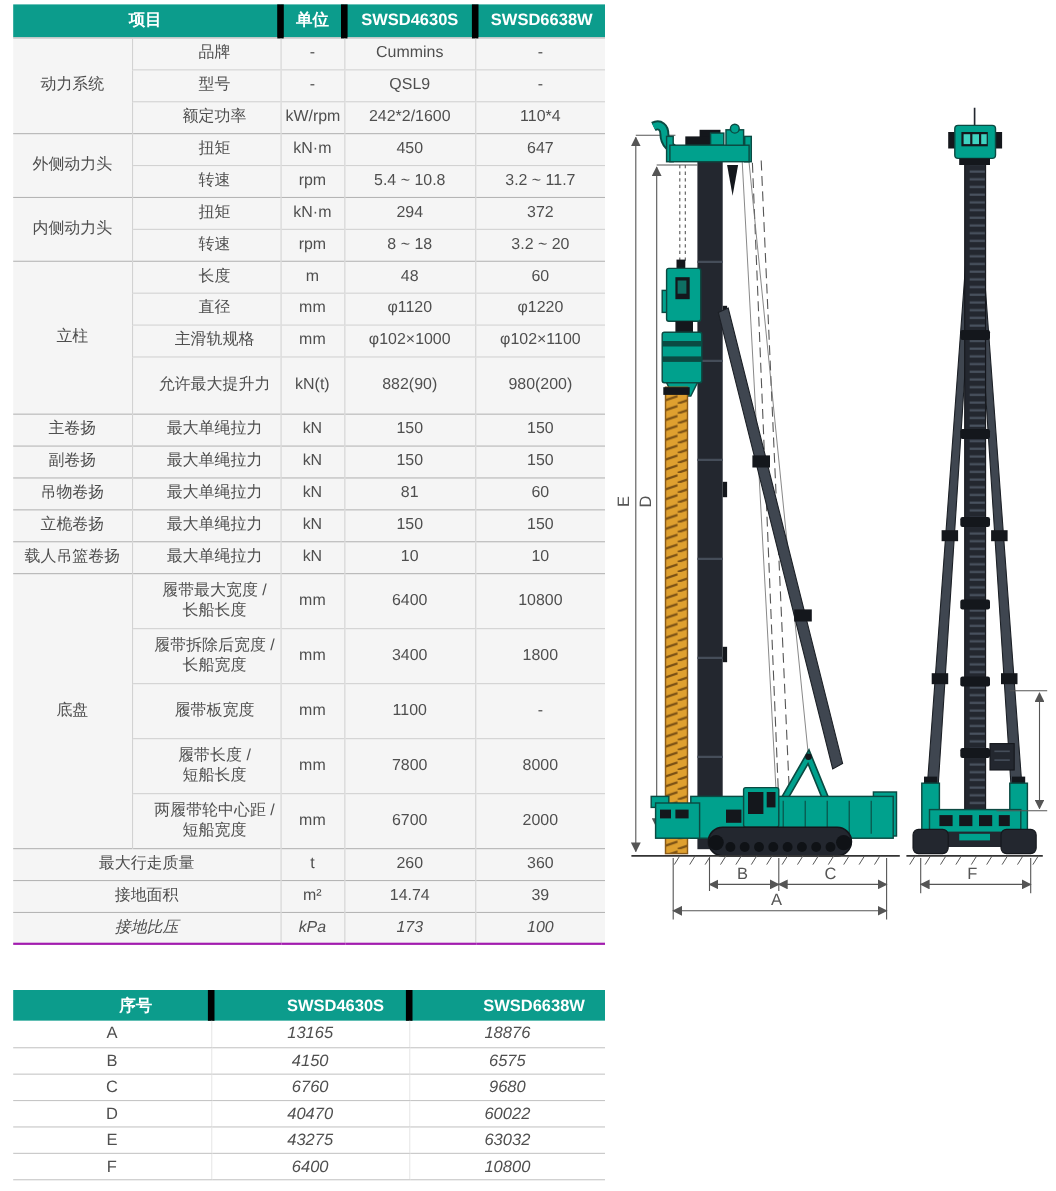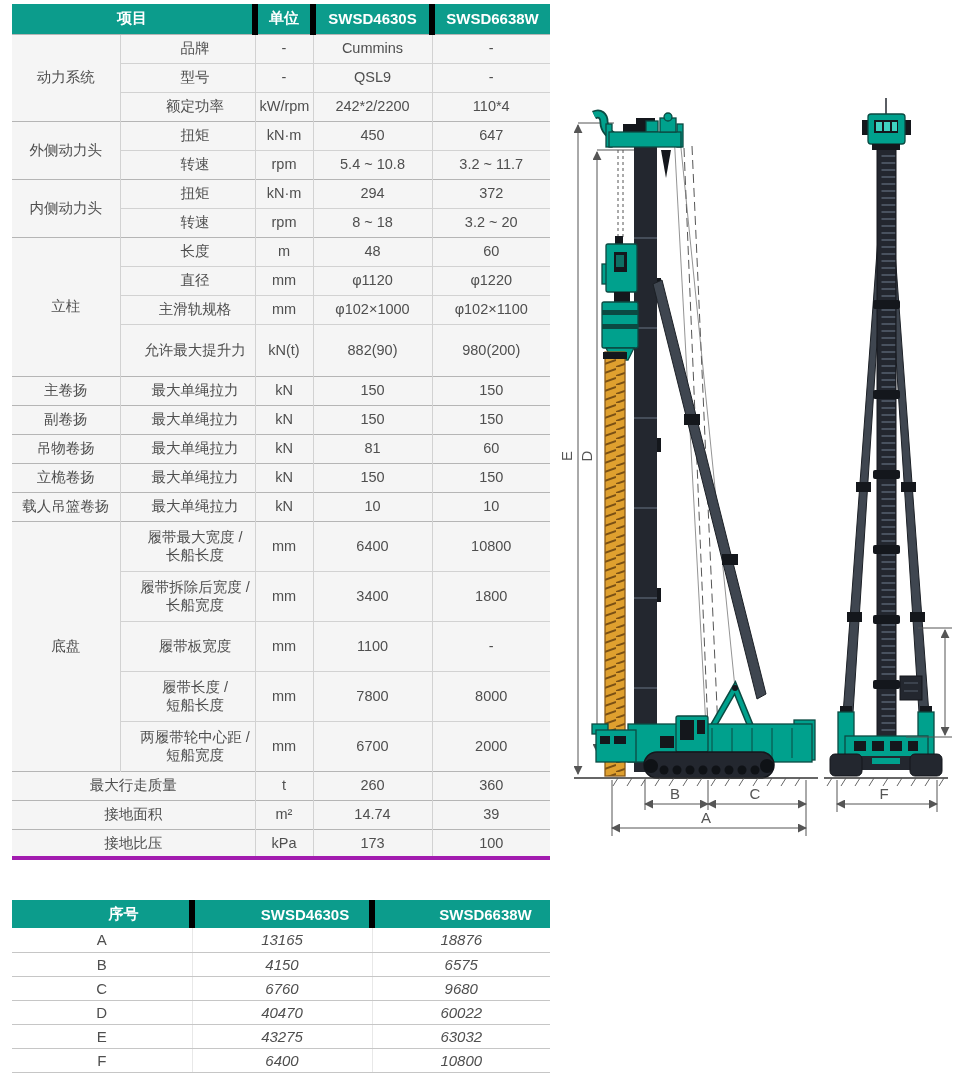--- a/index.html
+++ b/index.html
@@ -18,21 +18,21 @@
   th{background:var(--header-teal);color:#fff;font-weight:bold;font-size:15px;
      text-align:center;padding:0 2px;}
   th + th{border-left:6px solid #000000;}
 
   .spec-table{position:absolute;left:12px;top:4px;width:538px;}
   .spec-table th{height:30px;}
   .spec-table td{background:var(--row-bg);color:var(--text-gray);font-size:14.5px;
      text-align:center;height:29px;padding:2px 4px;border-top:1px solid var(--line-gray);
      line-height:1.25;}
   .spec-table tr.grp td{border-top-color:#B5B5B5;}
-  .spec-table tr:last-child td{border-bottom:4px solid #a21caf;}
+  .spec-table tr:last-child td{border-bottom:2px solid #a21caf;font-style:italic;}
   .spec-table td.item{text-align:center;padding-left:19px;white-space:pre-line;}
   .spec-table td.item,.spec-table td.unit,.spec-table td.v1,.spec-table td.v2{
      border-left:1px solid var(--line-gray);}
   .spec-table td.cat,.spec-table td.full{border-left:none;}
 
   .dim-table{position:absolute;left:12px;top:900px;width:538px;}
   .dim-table th{height:28px;padding-left:48px;}
   .dim-table td{background:#fff;color:var(--text-gray);font-size:15px;text-align:center;
      height:24px;border-bottom:1px solid #C6C6C6;}
   .dim-table td + td{border-left:1px solid #E8E8E8;font-style:italic;}
@@ -79,21 +79,21 @@
         </tr>
         <tr>
           <td class="item">型号</td>
           <td class="unit">-</td>
           <td class="v1">QSL9</td>
           <td class="v2">-</td>
         </tr>
         <tr>
           <td class="item">额定功率</td>
           <td class="unit">kW/rpm</td>
-          <td class="v1">242*2/2200</td>
+          <td class="v1">242*2/1600</td>
           <td class="v2">110*4</td>
         </tr>
         <tr class="grp">
           <td class="cat" rowspan="2">外侧动力头</td>
           <td class="item">扭矩</td>
           <td class="unit">kN·m</td>
           <td class="v1">450</td>
           <td class="v2">647</td>
         </tr>
         <tr>

